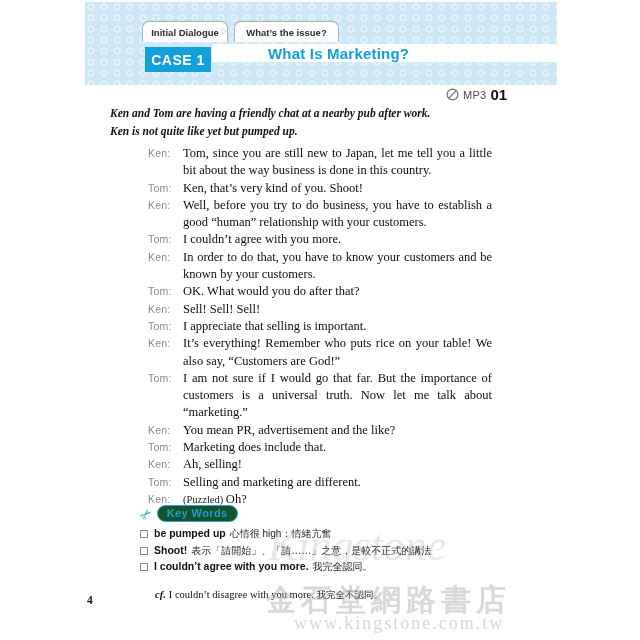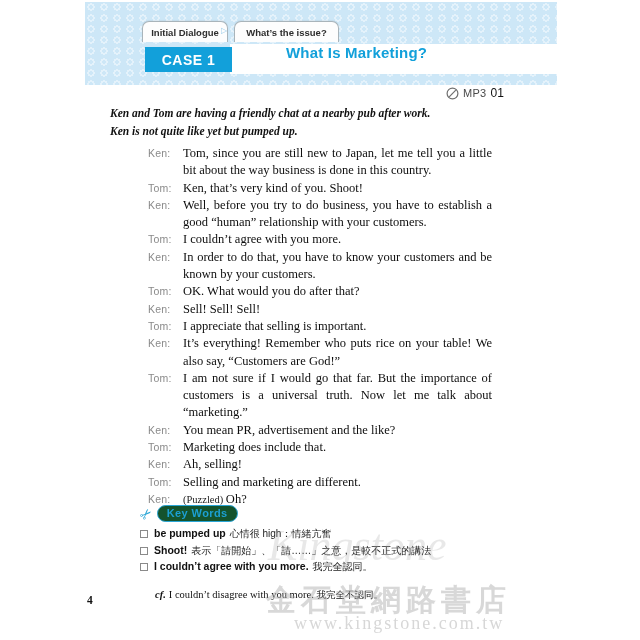--- a/index.html
+++ b/index.html
@@ -9,25 +9,25 @@
 
   
   .band {
     position:absolute; left:85px; top:2px; width:472px; height:83px;
     background-color:#cde7f7;
     background-image:radial-gradient(circle at 6px 5px,
       #cde7f7 2px, #e4f2fb 2px, #e4f2fb 3.6px, #cde7f7 3.6px);
     background-size:13px 11px;
   }
   .title-white {
-    position:absolute; left:145px; top:42px; width:345px; height:30px;
-    background:#ffffff; display:flex; align-items:flex-start;
+    position:absolute; left:127px; top:42px; width:345px; height:18px;
+    background:#ffffff; display:flex; align-items:flex-end;
   }
   .case-box {
-    position:absolute; left:60px; top:45px; width:87px; height:25px;
+    position:absolute; left:60px; top:45px; width:66px; height:25px;
     background:#12a0da; color:#fff; font-weight:bold; font-size:14px;
     letter-spacing:0.5px; display:flex; align-items:center; justify-content:center;
   }
   .band-title {
     color:#12a0da; font-weight:bold; font-size:15px; padding-left:56px;
     letter-spacing:0.2px;
   }
   .tab {
     position:absolute; top:19px; height:21px; background:#fdfdfd;
     border:1px solid #a9b4ba; border-bottom:none; border-radius:7px 7px 0 0;
@@ -40,21 +40,21 @@
   .tab-arrow {
     position:absolute; left:136px; top:24px; font-size:8px; color:#9ccdea;
   }
 
   
   .mp3 {
     position:absolute; left:446px; top:86px; display:flex; align-items:center;
     gap:4px;
   }
   .mp3 .lbl { font-size:11px; color:#4a4a4a; letter-spacing:0.3px; }
-  .mp3 .num { font-size:12px; color:#111; font-weight:normal; }
+  .mp3 .num { font-size:15px; color:#111; font-weight:bold; }
 
   
   .intro {
     position:absolute; left:110px; top:104px; width:400px;
     font-family:"Liberation Serif", serif; font-style:italic; font-weight:bold;
     font-size:11.5px; line-height:18px; color:#111;
   }
 
   
   .dialogue { position:absolute; left:148px; top:145px; width:344px; }

